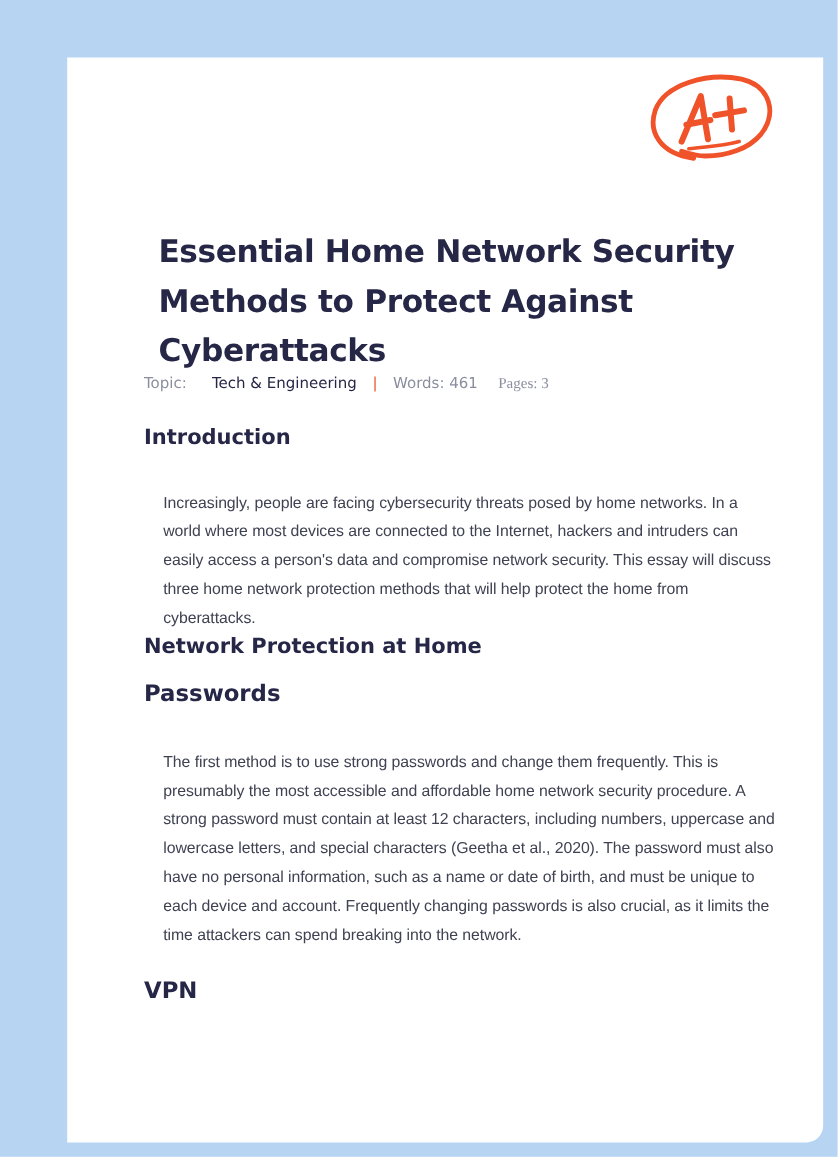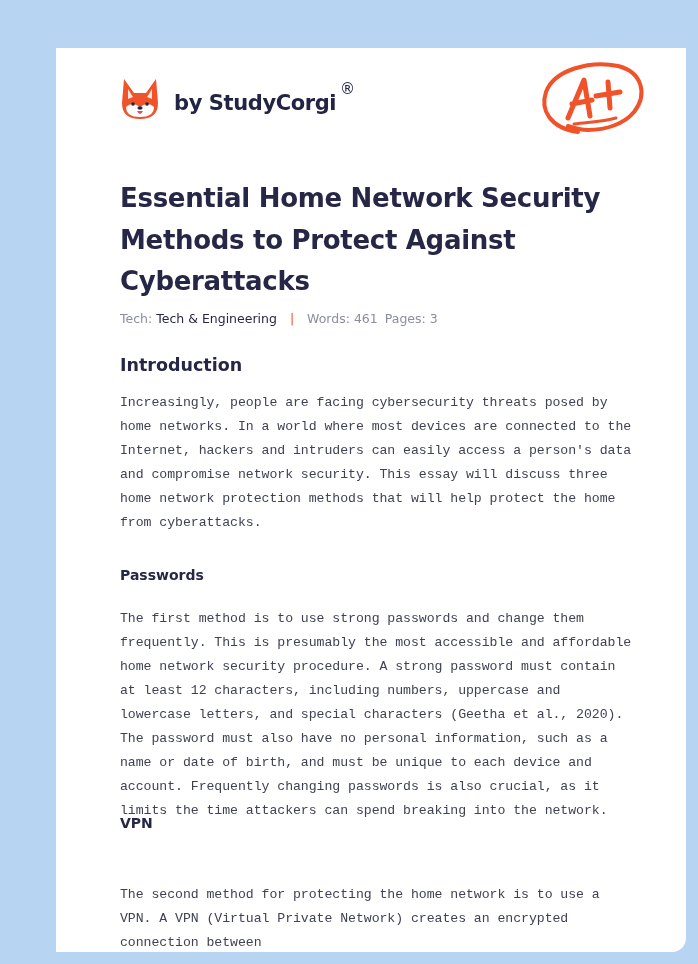--- a/index.html
+++ b/index.html
@@ -19,85 +19,71 @@
     .logo { position: absolute; left: 64px; top: 26px; height: 50px; display: flex; align-items: center; }
     .logo svg { display: block; }
     .brand {
       margin-left: 14px; margin-top: 8px;
       font-family: "DejaVu Sans", sans-serif; font-weight: bold;
       font-size: 21px; color: #222443; letter-spacing: -0.4px;
     }
     .reg { font-family: "DejaVu Sans", sans-serif; font-size: 15px; color: #222443; position: relative; top: -10px; margin-left: 4px; }
     .grade { position: absolute; left: 482px; top: 10px; }
     h1 {
-      position: absolute; left: 64px; top: 130px; margin: 0; width: 510px;
+      position: absolute; left: 64px; top: 130px; margin: 12px; width: 510px;
       font-family: "DejaVu Sans", sans-serif; font-weight: bold;
       font-size: 26px; line-height: 41.5px; color: #262747; letter-spacing: -0.3px;
     }
     .meta {
       position: absolute; left: 64px; top: 263px;
       font-family: "DejaVu Sans", sans-serif; font-size: 12.5px; color: #8a8e9e;
       white-space: nowrap;
     }
-    .meta .topic-val { color: #262747; }
+    .meta .topic-val { color: #262747; margin-left: 17px; }
     .meta .sep { color: #e8562a; margin: 0 9px; }
-    .meta .gap { margin-left: 3px; }
+    .meta .gap { margin-left: 13px; font-family: Liberation Serif, serif; }
     h2, h3 {
       position: absolute; left: 64px; margin: 0;
       font-family: "DejaVu Sans", sans-serif; font-weight: bold; color: #262747;
     }
     h2 { font-size: 17.5px; }
-    h3 { font-size: 14px; }
+    h3 { font-size: 19px; }
     p {
-      position: absolute; left: 64px; margin: 0; width: 512px;
-      font-family: Liberation Mono, monospace; font-size: 13.2px; line-height: 24px; color: #3f4252;
+      position: absolute; left: 64px; margin: 16px; width: 512px;
+      font-family: Liberation Sans, sans-serif; font-size: 13.2px; line-height: 24px; color: #3f4252;
       letter-spacing: -0.05px;
     }
   </style>
 </head>
 <body>
 
 <div class="card">
 
-  <div class="logo">
-    <svg width="40" height="44" viewBox="0 0 40 44">
-      <path d="M4 2 L14 16 L26 16 L36 2 L38 26 Q38 42 20 42 Q2 42 2 26 Z" fill="#f0522a"></path>
-      <path d="M8 12 L13 20 L8 22 Z" fill="#ffffff" opacity="0.85"></path>
-      <path d="M32 12 L27 20 L32 22 Z" fill="#ffffff" opacity="0.85"></path>
-      <path d="M6 30 Q12 24 20 30 Q28 24 34 30 Q34 40 20 40 Q6 40 6 30 Z" fill="#ffffff"></path>
-      <circle cx="13" cy="27" r="1.8" fill="#222443"></circle>
-      <circle cx="27" cy="27" r="1.8" fill="#222443"></circle>
-      <ellipse cx="20" cy="31" rx="2.6" ry="1.8" fill="#222443"></ellipse>
-      <path d="M17 34 Q20 40 23 34 Z" fill="#e8475f"></path>
-    </svg>
-    <span class="brand">by StudyCorgi</span>
-    <span class="reg">®</span>
-  </div>
 
   <div class="grade">
     <svg width="110" height="84" viewBox="0 0 110 84">
       <path d="M40 74 C12 70 2 52 8 34 C16 12 52 2 80 8 C104 14 110 36 96 54 C86 66 68 72 50 72 C42 72 36 70 30 68" fill="none" stroke="#f0522a" stroke-width="4" stroke-linecap="round"></path>
       <path d="M30 60 L46 22 L52 58 M34 46 L54 42" fill="none" stroke="#f0522a" stroke-width="5" stroke-linecap="round" stroke-linejoin="round"></path>
       <path d="M58 38 L82 34 M70 24 L72 50" fill="none" stroke="#f0522a" stroke-width="5" stroke-linecap="round"></path>
       <path d="M36 66 C50 64 64 64 78 60" fill="none" stroke="#f0522a" stroke-width="3" stroke-linecap="round"></path>
     </svg>
   </div>
 
   <h1>Essential Home Network Security Methods to Protect Against Cyberattacks</h1>
 
   <div class="meta">
-    <span>Tech:</span>
+    <span>Topic:</span>
     <span class="topic-val">Tech &amp; Engineering</span>
     <span class="sep">|</span>
     <span>Words: 461</span>
     <span class="gap">Pages: 3</span>
   </div>
 
   <h2 style="top:307px">Introduction</h2>
   <p style="top:343px">Increasingly, people are facing cybersecurity threats posed by home networks. In a world where most devices are connected to the Internet, hackers and intruders can easily access a person's data and compromise network security. This essay will discuss three home network protection methods that will help protect the home from cyberattacks.</p>
 
+  <h2 style="top:481px">Network Protection at Home</h2>
   <h3 style="top:519px">Passwords</h3>
   <p style="top:559px">The first method is to use strong passwords and change them frequently. This is presumably the most accessible and affordable home network security procedure. A strong password must contain at least 12 characters, including numbers, uppercase and lowercase letters, and special characters (Geetha et al., 2020). The password must also have no personal information, such as a name or date of birth, and must be unique to each device and account. Frequently changing passwords is also crucial, as it limits the time attackers can spend breaking into the network.</p>
 
   <h3 style="top:767px">VPN</h3>
-  <p style="top:835px">The second method for protecting the home network is to use a VPN. A VPN (Virtual Private Network) creates an encrypted connection between</p>
 
 </div>
 
 </body></html>

